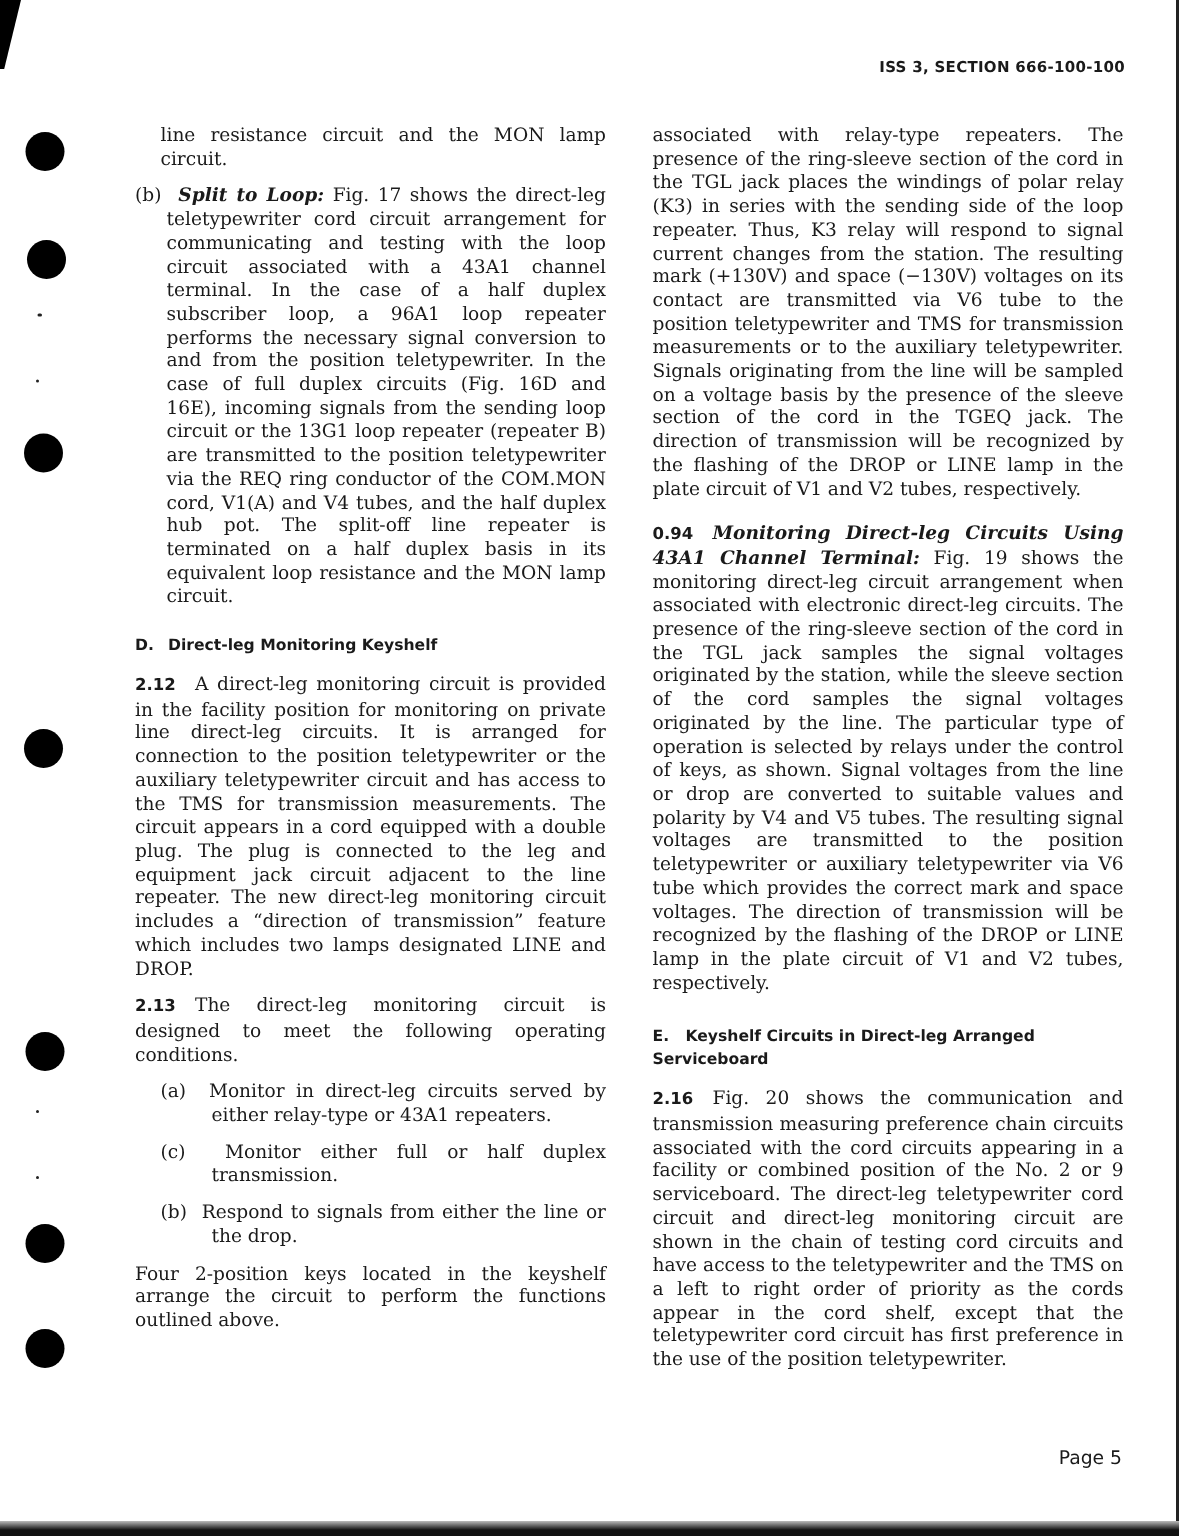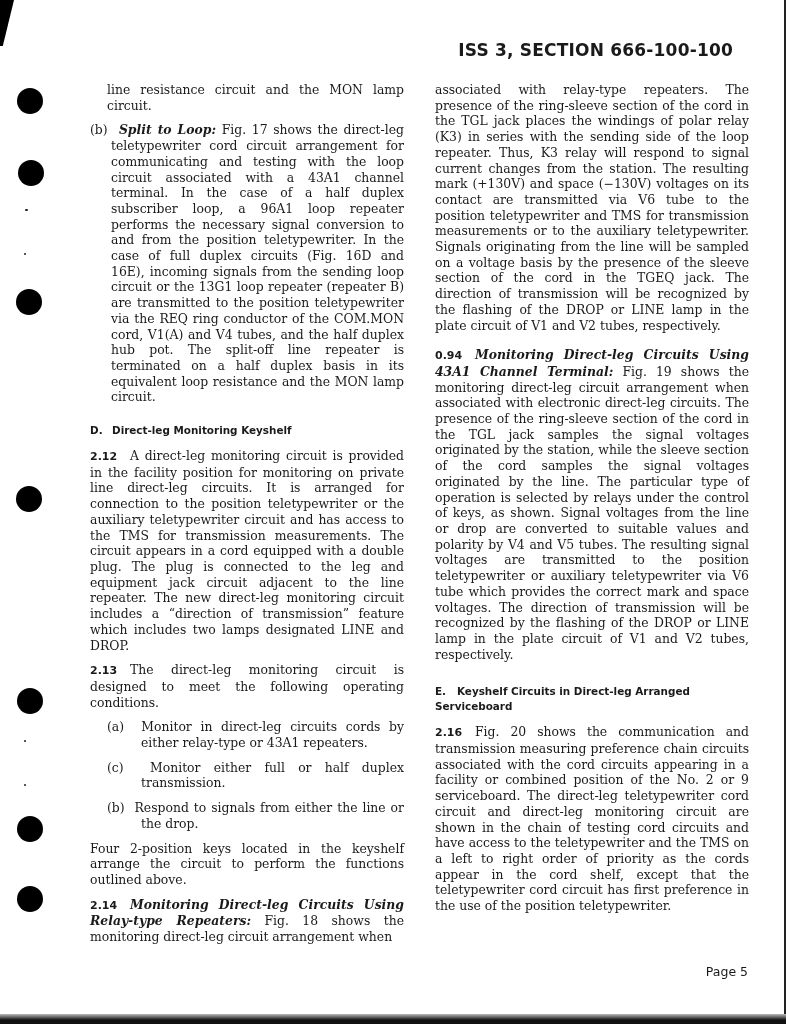--- a/index.html
+++ b/index.html
@@ -17,23 +17,23 @@
     background: linear-gradient(#bbb, #111 60%);
   }
   .right-edge {
     position: absolute; top: 0; right: 0; width: 2px; height: 1024px; background: #222;
   }
   .hole {
     position: absolute; width: 26px; height: 26px; border-radius: 50%; background: #000;
   }
   .speck { position: absolute; width: 3px; height: 2px; background: #222; border-radius: 1px; }
   .header {
-    position: absolute; top: 40px; right: 53px;
+    position: absolute; top: 40px; right: 36px;
     font-family: "DejaVu Sans", "Liberation Sans", sans-serif;
-    font-weight: bold; font-size: 17px; letter-spacing: 0.2px;
+    font-weight: bold; font-size: 10px; letter-spacing: 0.2px;
   }
   .footer {
     position: absolute; top: 964px; right: 38px;
     font-family: "DejaVu Sans", "Liberation Sans", sans-serif;
     font-weight: normal; font-size: 12.5px;
   }
   .col {
     position: absolute; top: 82px;
     font-size: 12.4px; line-height: 15.7px; text-align: justify;
     hyphens: manual;
@@ -93,37 +93,33 @@
   <p>
     <span class="pnum">2.12</span><span>A direct-leg monitoring circuit is provided in the facility position for monitoring on private line direct-leg circuits. It is arranged for connection to the position teletypewriter or the auxiliary teletypewriter circuit and has access to the TMS for transmission measurements. The circuit appears in a cord equipped with a double plug. The plug is connected to the leg and equipment jack circuit adjacent to the line repeater. The new direct-leg monitoring circuit includes a “direction of transmission” feature which includes two lamps designated LINE and DROP.</span>
   </p>
 
   <p>
     <span class="pnum">2.13</span><span>The direct-leg monitoring circuit is designed to meet the following operating conditions.</span>
   </p>
 
   <p class="hang-list">
     <span>(a)</span>&nbsp;
-    <span>Monitor in direct-leg circuits cords by either relay-type or 43A1 repeaters.</span>
+    <span>Monitor in direct-leg circuits served by either relay-type or 43A1 repeaters.</span>
   </p>
   <p class="hang-list">
     <span>(c)</span>&nbsp;
     <span>Monitor either full or half duplex transmission.</span>
   </p>
   <p class="hang-list">
     <span>(b)</span>&nbsp;
     <span>Respond to signals from either the line or the drop.</span>
   </p>
 
   <p>Four 2-position keys located in the keyshelf arrange the circuit to perform the functions outlined above.</p>
 
-  <p>
-    <span class="pnum">2.14</span><span class="bi">Monitoring Direct-leg Circuits Using Relay-type Repeaters:</span>
-    <span>Fig. 18 shows the monitoring direct-leg circuit arrangement when</span>
-  </p>
 </div>
 
 <div class="col col-right">
   <p>associated with relay-type repeaters. The presence of the ring-sleeve section of the cord in the TGL jack places the windings of polar relay (K3) in series with the sending side of the loop repeater. Thus, K3 relay will respond to signal current changes from the station. The resulting mark (+130V) and space (−130V) voltages on its contact are transmitted via V6 tube to the position teletypewriter and TMS for transmission measurements or to the auxiliary teletypewriter. Signals originating from the line will be sampled on a voltage basis by the presence of the sleeve section of the cord in the TGEQ jack. The direction of transmission will be recognized by the flashing of the DROP or LINE lamp in the plate circuit of V1 and V2 tubes, respectively.</p>
 
   <p style="margin-top:14px;">
     <span class="pnum">0.94</span><span class="bi">Monitoring Direct-leg Circuits Using 43A1 Channel Terminal:</span>
     <span>Fig. 19 shows the monitoring direct-leg circuit arrangement when associated with electronic direct-leg circuits. The presence of the ring-sleeve section of the cord in the TGL jack samples the signal voltages originated by the station, while the sleeve section of the cord samples the signal voltages originated by the line. The particular type of operation is selected by relays under the control of keys, as shown. Signal voltages from the line or drop are converted to suitable values and polarity by V4 and V5 tubes. The resulting signal voltages are transmitted to the position teletypewriter or auxiliary teletypewriter via V6 tube which provides the correct mark and space voltages. The direction of transmission will be recognized by the flashing of the DROP or LINE lamp in the plate circuit of V1 and V2 tubes, respectively.</span>
   </p>
 

